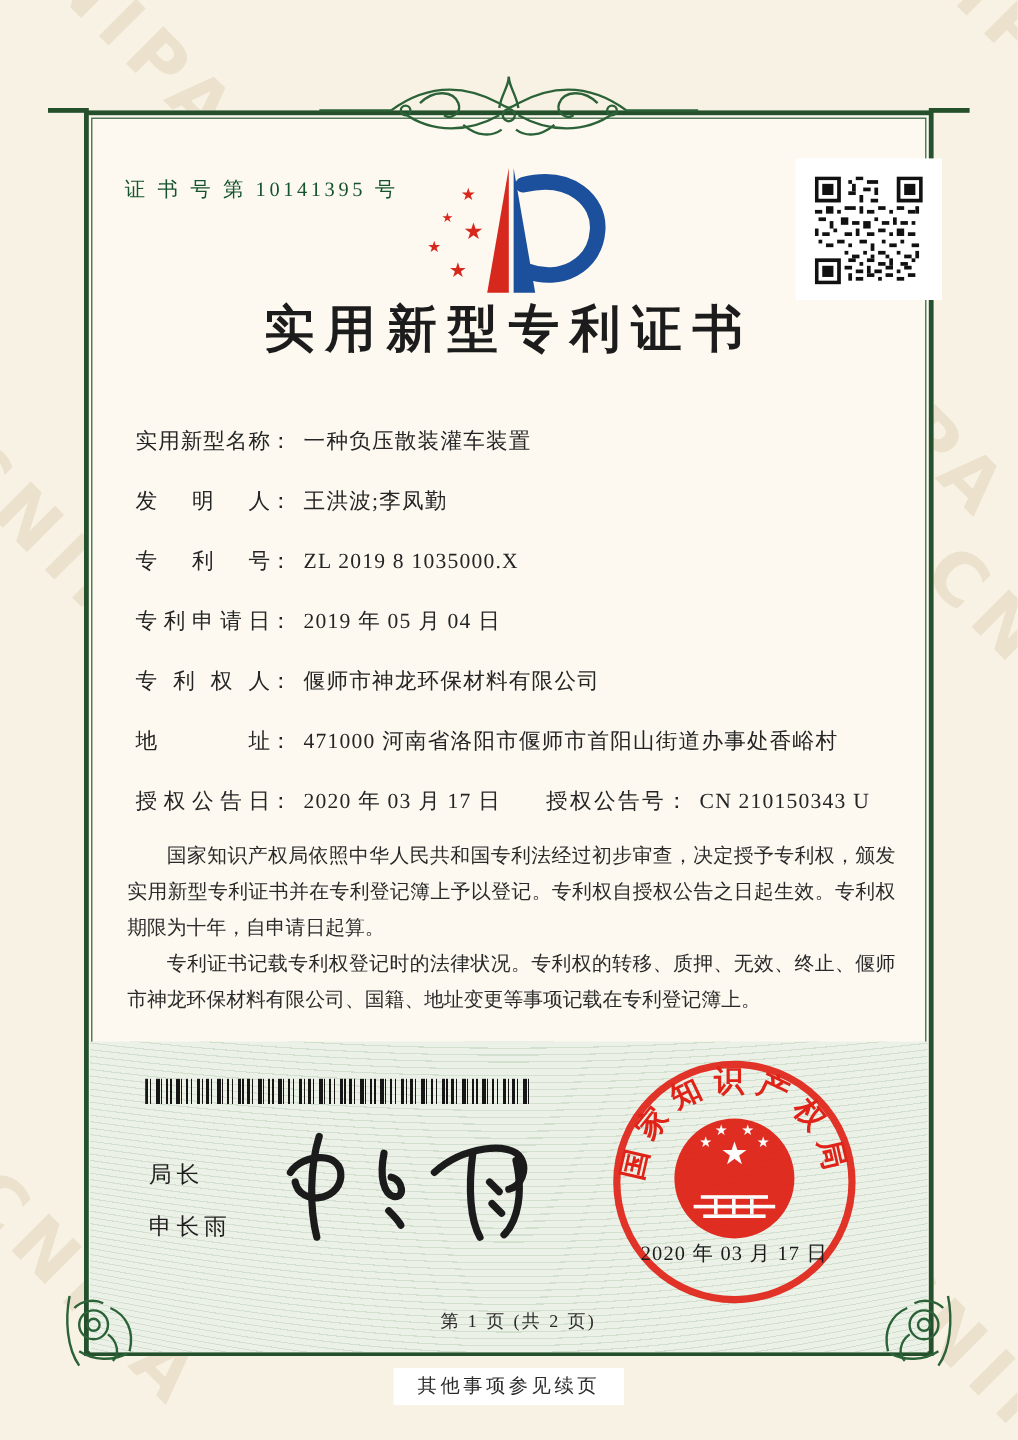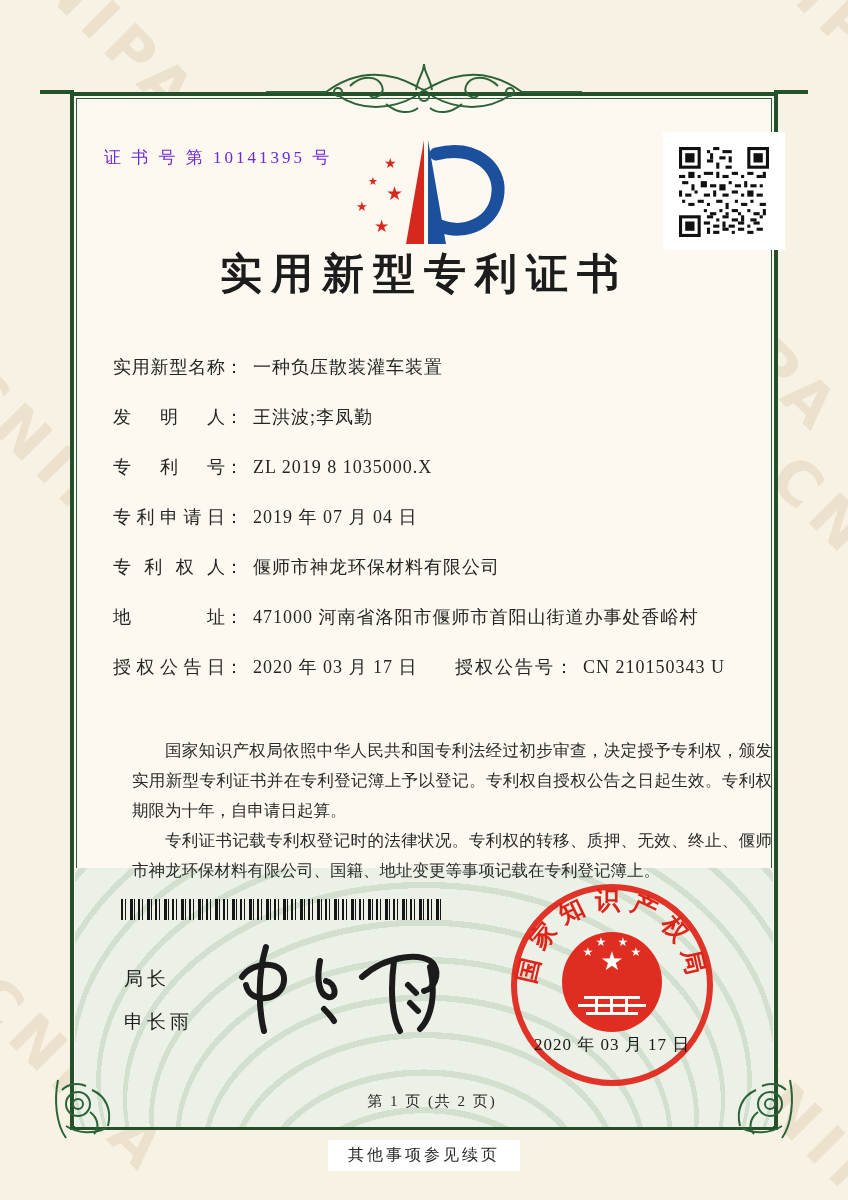--- a/index.html
+++ b/index.html
@@ -38,21 +38,21 @@
   .ornament-corner{position:absolute;bottom:54px;z-index:3;}
   .ornament-corner.left{left:52px;}
   .ornament-corner.right{right:52px;transform:scaleX(-1);}
   .edge-line{position:absolute;top:90px;height:4px;background:#24502c;z-index:2;}
   .edge-line.l{left:40px;width:34px;}
   .edge-line.r{right:40px;width:34px;}
 
   
   .cert-no{
     position:absolute;left:104px;top:146px;z-index:4;
-    font-size:17px;letter-spacing:3px;color:#6d28d9;
+    font-size:17px;letter-spacing:3px;color:#14532d;
   }
   .logo{position:absolute;left:348px;top:136px;width:164px;height:116px;z-index:4;}
   .logo .star{position:absolute;color:#d7281e;line-height:1;font-family:"DejaVu Sans",sans-serif;}
   .qr-patch{
     position:absolute;left:663px;top:132px;width:122px;height:118px;
     background:#ffffff;z-index:4;
   }
   .qr{position:absolute;left:16px;top:15px;}
 
   .title{
@@ -69,22 +69,22 @@
     text-align:justify;text-align-last:justify;
     vertical-align:bottom;
   }
   .field-colon{display:inline-block;}
   .field-value{margin-left:10px;letter-spacing:1px;}
   .field-extra{position:absolute;left:342px;top:0;white-space:nowrap;}
   .field-extra .field-label2{letter-spacing:2px;}
 
   
   .body-text{
-    position:absolute;left:106px;top:736px;width:640px;z-index:4;
-    font-size:16.5px;line-height:1.82;color:#2a2a2a;text-align:justify;margin-left:26px;
+    position:absolute;left:106px;top:698px;width:640px;z-index:4;
+    font-size:16.5px;line-height:1.82;color:#2a2a2a;text-align:justify;
   }
   .body-text p{margin:0;text-indent:2em;}
 
   
   .band{
     position:absolute;left:75px;top:868px;width:698px;height:259px;z-index:2;
     background-color:#ecf1e7;
     background-image:
       repeating-radial-gradient(ellipse 160% 70% at 50% 170%,
         rgba(110,150,110,.20) 0 1px, rgba(0,0,0,0) 1px 6px);
@@ -296,21 +296,21 @@
     <div class="field-row" style="top:0;">
       <span class="field-label">实用新型名称</span><span class="field-colon">：</span><span class="field-value">一种负压散装灌车装置</span>
     </div>
     <div class="field-row" style="top:50px;">
       <span class="field-label">发明人</span><span class="field-colon">：</span><span class="field-value">王洪波;李凤勤</span>
     </div>
     <div class="field-row" style="top:100px;">
       <span class="field-label">专利号</span><span class="field-colon">：</span><span class="field-value">ZL 2019 8 1035000.X</span>
     </div>
     <div class="field-row" style="top:150px;">
-      <span class="field-label">专利申请日</span><span class="field-colon">：</span><span class="field-value">2019 年 07 月 04 日</span>
+      <span class="field-label">专利申请日</span><span class="field-colon">：</span><span class="field-value">2019 年 05 月 04 日</span>
     </div>
     <div class="field-row" style="top:200px;">
       <span class="field-label">专利权人</span><span class="field-colon">：</span><span class="field-value">偃师市神龙环保材料有限公司</span>
     </div>
     <div class="field-row" style="top:250px;">
       <span class="field-label">地址</span><span class="field-colon">：</span><span class="field-value">471000 河南省洛阳市偃师市首阳山街道办事处香峪村</span>
     </div>
     <div class="field-row" style="top:300px;">
       <span class="field-label">授权公告日</span><span class="field-colon">：</span><span class="field-value">2020 年 03 月 17 日</span>
       <span class="field-extra">

